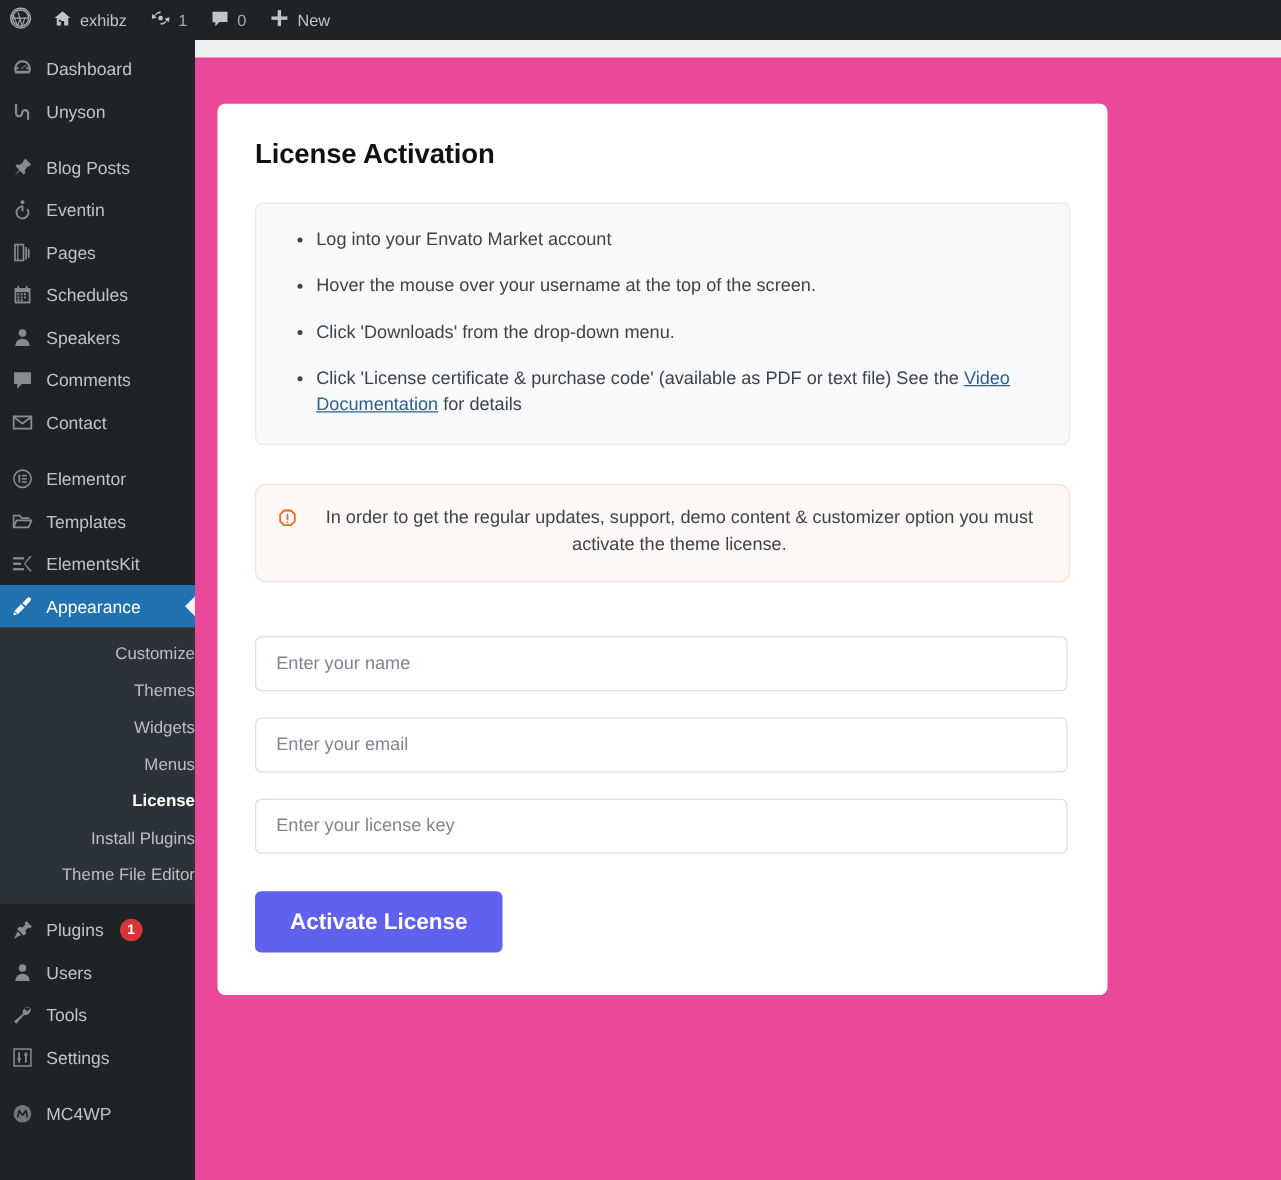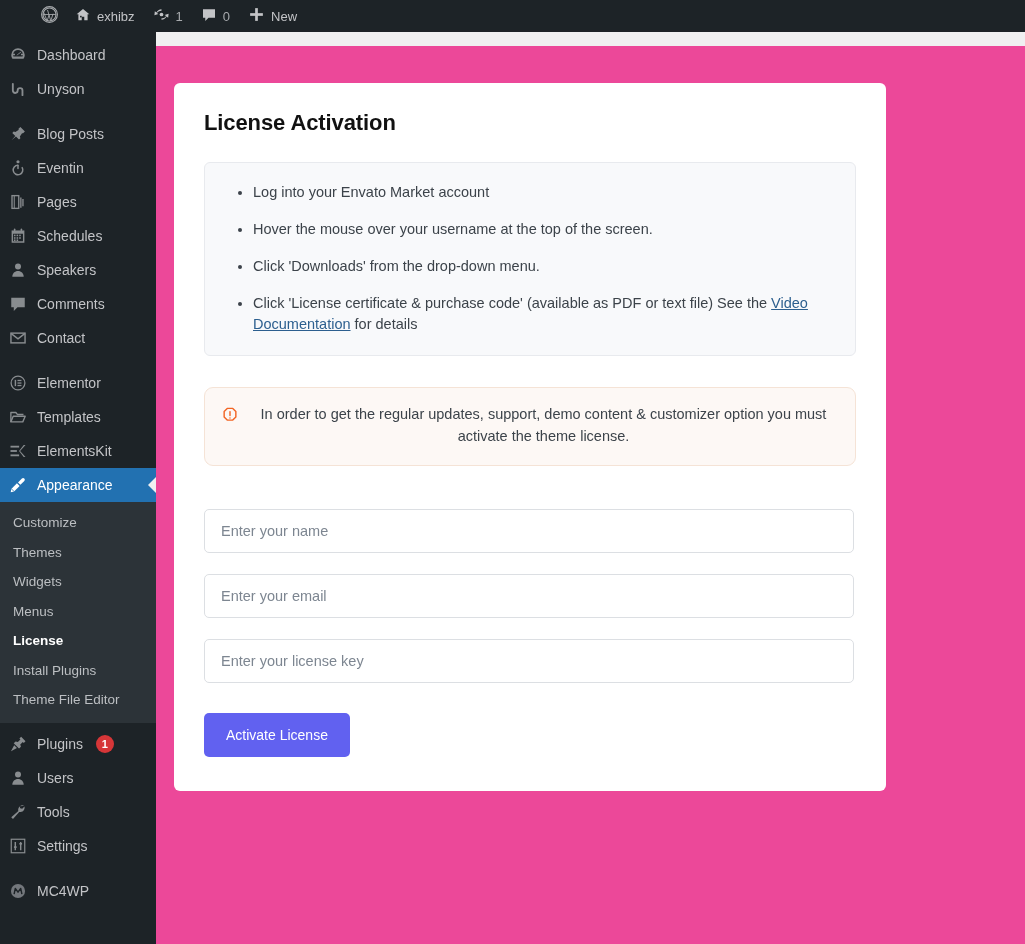--- a/index.html
+++ b/index.html
@@ -14,39 +14,39 @@
 
   
   #adminbar {
     position: absolute; top: 0; left: 0;
     width: 1025px; height: 32px;
     background: #1d2327;
     display: flex; align-items: center;
     color: #c3c4c7;
     font-size: 13px;
     z-index: 30;
-    padding-left: 33px;
   }
   .ab-item {
     display: flex; align-items: center;
     height: 32px; padding: 0 9px;
     gap: 6px; color: #c3c4c7;
     cursor: pointer; white-space: nowrap;
   }
   .ab-logo { padding-left: 7px; padding-right: 7px; }
   .ab-count { color: #a7aaad; font-size: 13px; }
   .ab-label { font-size: 13px; }
 
   
   #sidebar {
     position: absolute; top: 32px; left: 0;
     width: 156px; height: 912px;
     background: #1d2327;
     z-index: 20;
     overflow: hidden;
+    text-align: right;
   }
   .menu-item {
     position: relative;
     display: flex; align-items: center;
     height: 34px;
     padding-left: 8px;
     gap: 9px;
     color: #c3c4c7; 
     font-size: 14px;
     cursor: pointer;
@@ -177,24 +177,24 @@
   }
   .field::placeholder { color: #7d8691; }
 
   .btn-primary {
     margin-top: 9px;
     display: inline-block;
     background: #6161f0;
     color: #fff;
     border: none;
     border-radius: 5px;
-    padding: 14px 22px;
-    font-size: 14px;
+    padding: 14px 28px;
+    font-size: 18px;
     font-family: "Liberation Sans", sans-serif;
-    font-weight: normal;
+    font-weight: bold;
     cursor: pointer;
   }
 </style>
 </head>
 <body>
 
 <div id="adminbar">
   <div class="ab-item ab-logo">
     <span>
       <svg width="19" height="19" viewBox="0 0 24 24" fill="none" stroke="#a7aaad" stroke-width="1.4">

